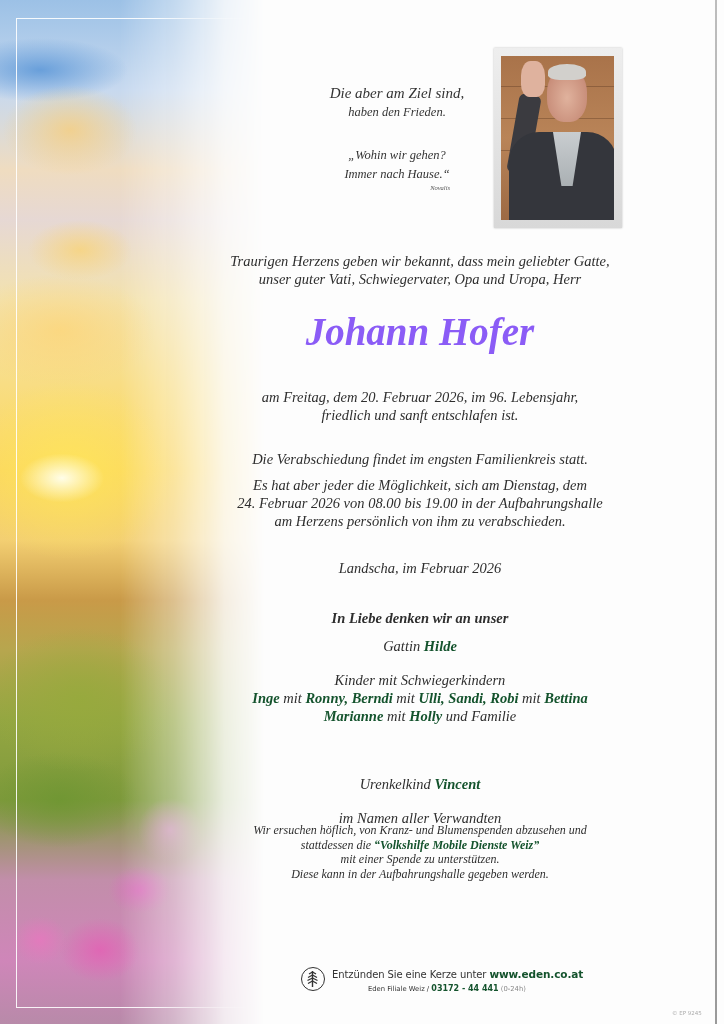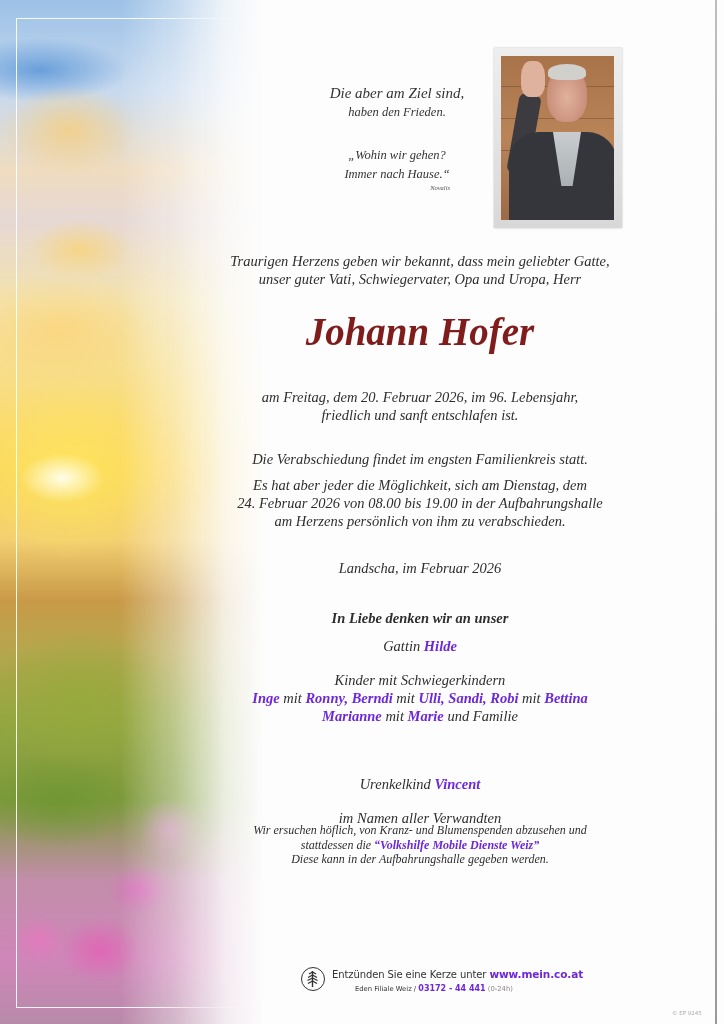--- a/index.html
+++ b/index.html
@@ -97,46 +97,46 @@
       background: linear-gradient(180deg, #c9cdd0, #aab0b3);
       clip-path: polygon(0 0, 100% 0, 70% 100%, 30% 100%);
     }
 
     
     .center {
       position: absolute; left: 200px; width: 440px; text-align: center;
       font-style: italic; color: #2e2e2e;
     }
     .intro { top: 252px; font-size: 14.5px; line-height: 18px; }
-    .name { top: 308px; font-size: 39px; font-weight: bold; line-height: 48px; color: #7f1d1d; }
+    .name { top: 308px; font-size: 39px; font-weight: bold; line-height: 48px; color: #8b5cf6; }
     .death { top: 388px; font-size: 14.5px; line-height: 18px; }
     .farewell1 { top: 450px; font-size: 14.5px; line-height: 18px; }
     .farewell2 { top: 476px; font-size: 14.5px; line-height: 18px; }
     .place { top: 559px; font-size: 14.5px; line-height: 18px; }
     .love { top: 609px; font-size: 14.5px; line-height: 18px; font-weight: bold; }
     .wife { top: 637px; font-size: 14.5px; line-height: 18px; }
     .kids { top: 671px; font-size: 14.5px; line-height: 18px; }
     .grandkids { top: 740px; font-size: 14.5px; line-height: 18px; }
     .greatgrand { top: 775px; font-size: 14.5px; line-height: 18px; }
     .relatives { top: 809px; font-size: 14.5px; line-height: 18px; }
     .donation { top: 823px; font-size: 12px; line-height: 14.5px; }
-    b { font-weight: bold; color: #6d28d9; }
+    b { font-weight: bold; color: #14532d; }
 
     
     .footer {
       position: absolute; left: 300px; top: 965px; width: 260px; height: 36px;
       font-family: "DejaVu Sans", "Liberation Sans", sans-serif; color: #333;
     }
     .footer .icon {
       position: absolute; left: 1px; top: 2px; width: 24px; height: 24px;
       border: 1.5px solid #333; border-radius: 50%; box-sizing: border-box;
     }
     .footer .line1 { position: absolute; left: 32px; top: 3px; font-size: 10px; white-space: nowrap; letter-spacing: -0.1px; }
     .footer .line1 b { font-size: 10.5px; }
-    .footer .line2 { position: absolute; left: 55px; top: 19px; font-size: 6.8px; white-space: nowrap; }
+    .footer .line2 { position: absolute; left: 68px; top: 19px; font-size: 6.8px; white-space: nowrap; }
     .footer .line2 b { font-size: 8px; }
     .footer .line2 .hrs { color: #888; }
     .code {
       position: absolute; left: 672px; top: 1010px; font-size: 5.5px; color: #aaa;
       font-family: "DejaVu Sans", sans-serif;
     }
   </style>
 </head>
 <body>
 
@@ -190,46 +190,47 @@
 
   <div class="center love">In Liebe denken wir an unser</div>
   <div class="center wife">
     <span>Gattin</span>
     <b>Hilde</b>
   </div>
 
   <div class="center kids">
     <div>Kinder mit Schwiegerkindern</div>
     <div id="kids-row1"><b>Inge</b><span> mit </span><b>Ronny, Berndi</b><span> mit </span><b>Ulli, Sandi, Robi</b><span> mit </span><b>Bettina</b></div>
-    <div id="kids-row2"><b>Marianne</b><span> mit </span><b>Marie</b><span> und Familie</span></div>
+    <div id="kids-row2"><b>Marianne</b><span> mit </span><b>Holly</b><span> und Familie</span></div>
   </div>
 
 
   <div class="center greatgrand">
     <span>Urenkelkind</span>
     <b>Vincent</b>
   </div>
 
   <div class="center relatives">im Namen aller Verwandten</div>
 
   <div class="center donation">
     <div>Wir ersuchen höflich, von Kranz- und Blumenspenden abzusehen und</div>
     <div><span>stattdessen die </span><b>“Volkshilfe Mobile Dienste Weiz”</b></div>
+    <div>mit einer Spende zu unterstützen.</div>
     <div>Diese kann in der Aufbahrungshalle gegeben werden.</div>
   </div>
 
   <div class="footer">
     <div class="icon">
       <svg width="21" height="21" viewBox="0 0 21 21" style="position:absolute;left:0;top:0">
         <line x1="10.5" y1="3" x2="10.5" y2="19" stroke="#333" stroke-width="1.4"></line>
         <path d="M10.5 4 L7 6 M10.5 4 L14 6 M10.5 7 L6 9.5 M10.5 7 L15 9.5 M10.5 10 L5.5 12.5 M10.5 10 L15.5 12.5 M10.5 13 L6 15.5 M10.5 13 L15 15.5" stroke="#333" stroke-width="1.3" fill="none"></path>
       </svg>
     </div>
     <div class="line1">
-      <span>Entzünden Sie eine Kerze unter </span><b>www.mein.co.at</b>
+      <span>Entzünden Sie eine Kerze unter </span><b>www.eden.co.at</b>
     </div>
     <div class="line2">
       <span>Eden Filiale Weiz / </span><b>03172 - 44 441</b>
       <span class="hrs">(0-24h)</span>
     </div>
   </div>
 
   <div class="code">© EP 9245</div>
 </div>
 

